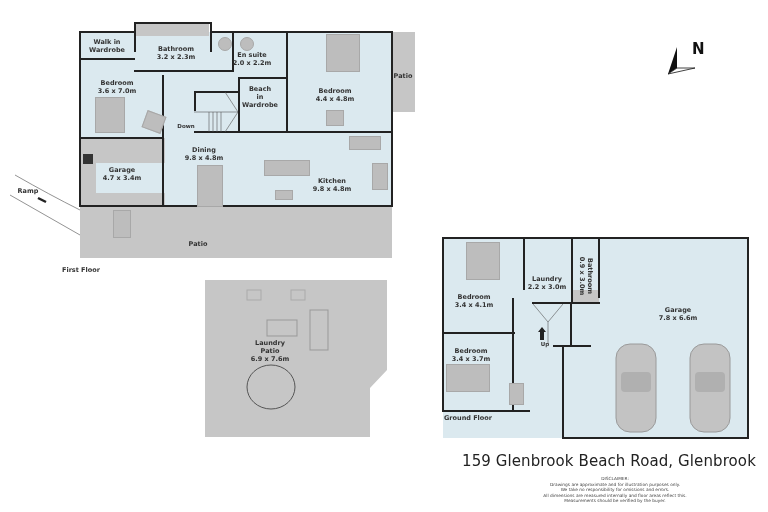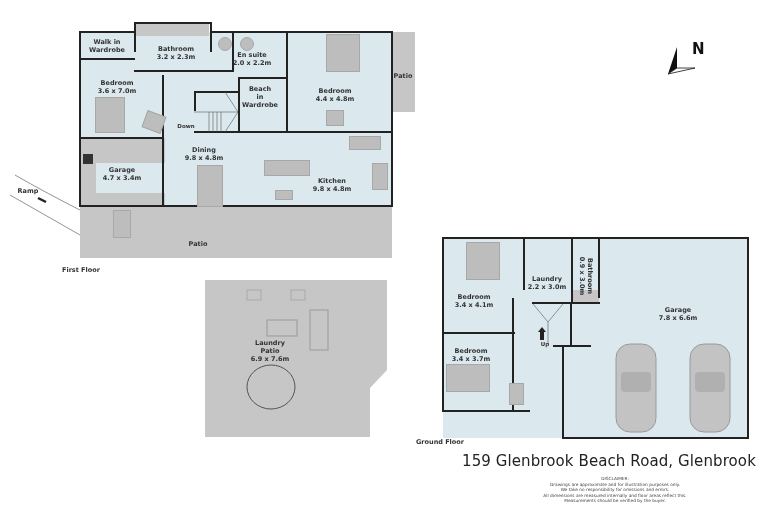--- a/index.html
+++ b/index.html
@@ -211,21 +211,21 @@
   </div>
   <div class="lbl" style="left:678px;top:306px;">
     <span>Garage</span>
       <span>7.8 x 6.6m</span>
   </div>
   <div class="lbl" style="left:471px;top:347px;">
     <span>Bedroom</span>
       <span>3.4 x 3.7m</span>
   </div>
 
-  <div class="floor-lbl" style="left:416px;top:414px;margin-top:24px;">Ground Floor</div>
+  <div class="floor-lbl" style="left:444px;top:414px;">Ground Floor</div>
 </div>
 
 <svg style="left:665px;top:40px;" width="50" height="40">
   <polygon points="3,34 12,7 12,28" fill="#111"></polygon>
   <polygon points="3,34 12,28 30,28" fill="#fff" stroke="#111" stroke-width="0.8"></polygon>
 </svg>
 <div class="abs" style="left:692px;top:40px;font-size:15px;font-weight:bold;color:#111;">N</div>
 
 <div class="title">159 Glenbrook Beach Road, Glenbrook</div>
 <div class="disc" style="top:476px;">

